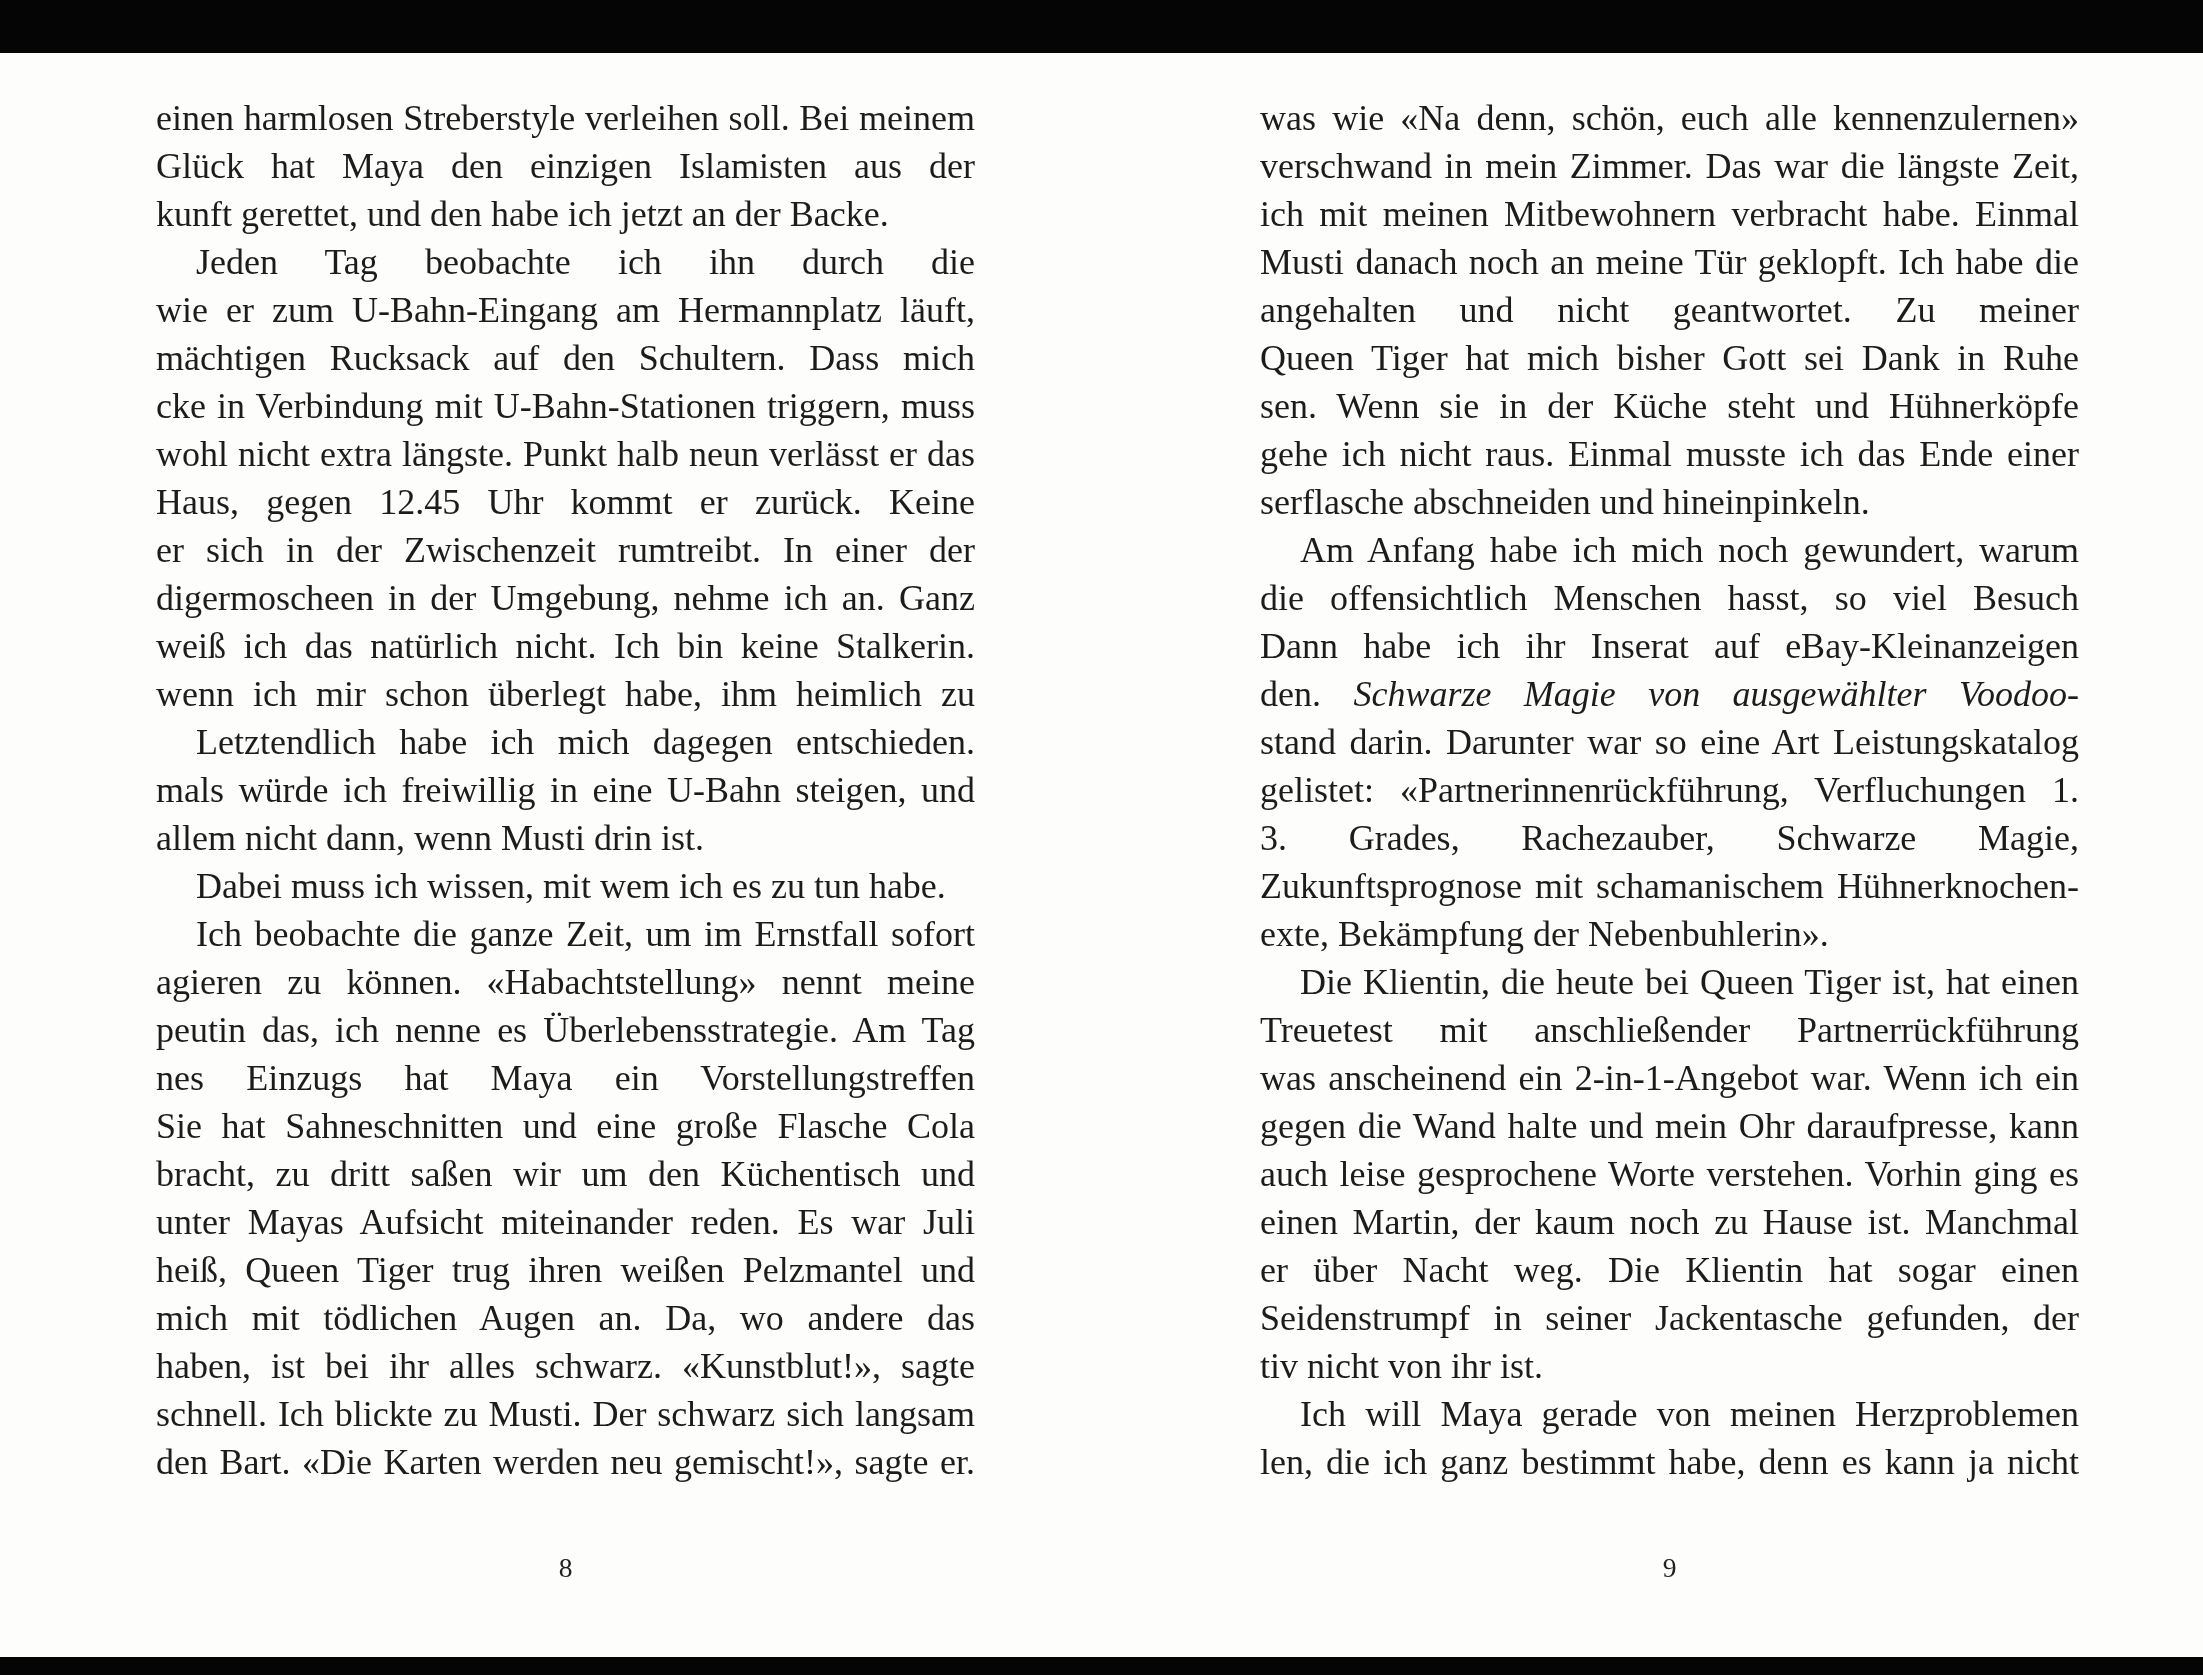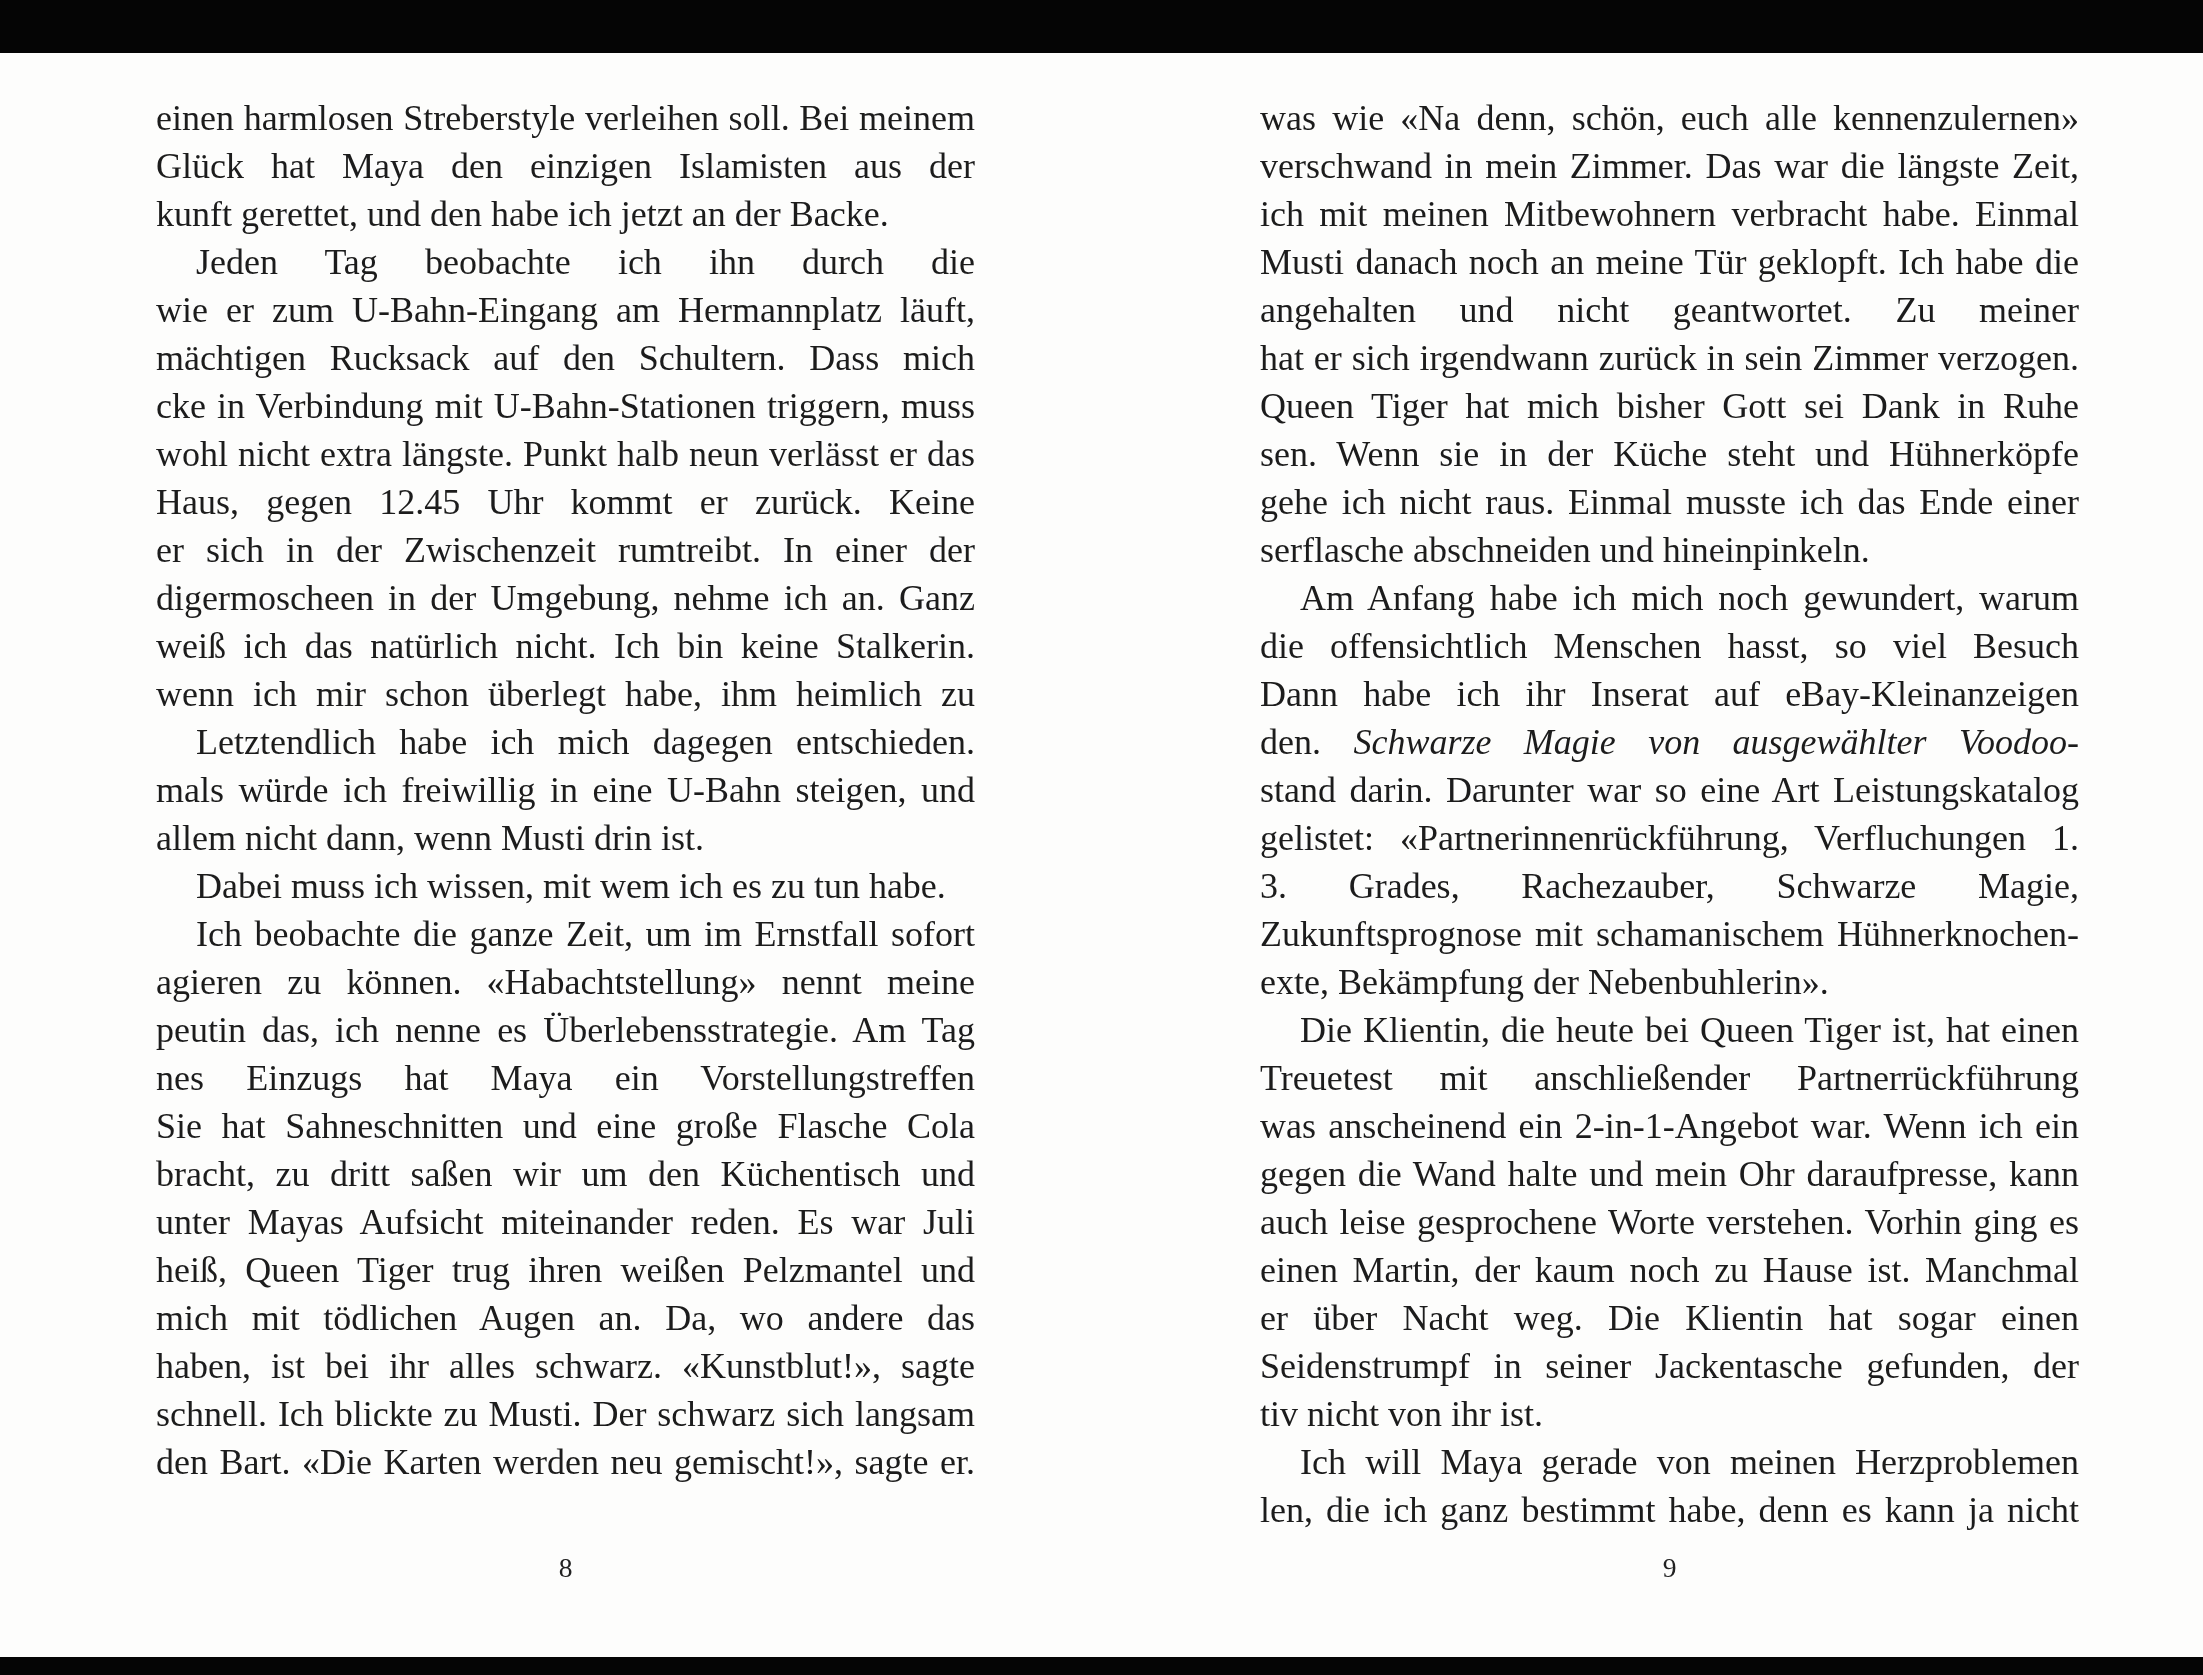--- a/index.html
+++ b/index.html
@@ -115,21 +115,20 @@
 
   <div class="page-number left-col">8</div>
 
   <div class="text-block right-col" id="right-text">
       <div class="paragraph">
         <div class="line"><span>was wie «Na denn, schön, euch alle kennenzulernen» und</span></div>
         <div class="line"><span>verschwand in mein Zimmer. Das war die längste Zeit, die</span></div>
         <div class="line"><span>ich mit meinen Mitbewohnern verbracht habe. Einmal hat</span></div>
         <div class="line"><span>Musti danach noch an meine Tür geklopft. Ich habe die Luft</span></div>
         <div class="line"><span>angehalten und nicht geantwortet. Zu meiner Erleichterung</span></div>
-        <div class="line"><span>hat er sich irgendwann zurück in sein Zimmer verzogen.</span></div>
         <div class="line"><span>Queen Tiger hat mich bisher Gott sei Dank in Ruhe gelas-</span></div>
         <div class="line"><span>sen. Wenn sie in der Küche steht und Hühnerköpfe abkocht,</span></div>
         <div class="line"><span>gehe ich nicht raus. Einmal musste ich das Ende einer Was-</span></div>
         <div class="line para-end"><span>serflasche abschneiden und hineinpinkeln.</span></div>
       </div>
       <div class="paragraph">
         <div class="line indent"><span>Am Anfang habe ich mich noch gewundert, warum sie,</span></div>
         <div class="line"><span>die offensichtlich Menschen hasst, so viel Besuch bekommt.</span></div>
         <div class="line"><span>Dann habe ich ihr Inserat auf eBay-Kleinanzeigen gefun-</span></div>
         <div class="line"><span>den. </span><span class="italic">Schwarze Magie von ausgewählter Voodoo-Priesterin</span></div>

